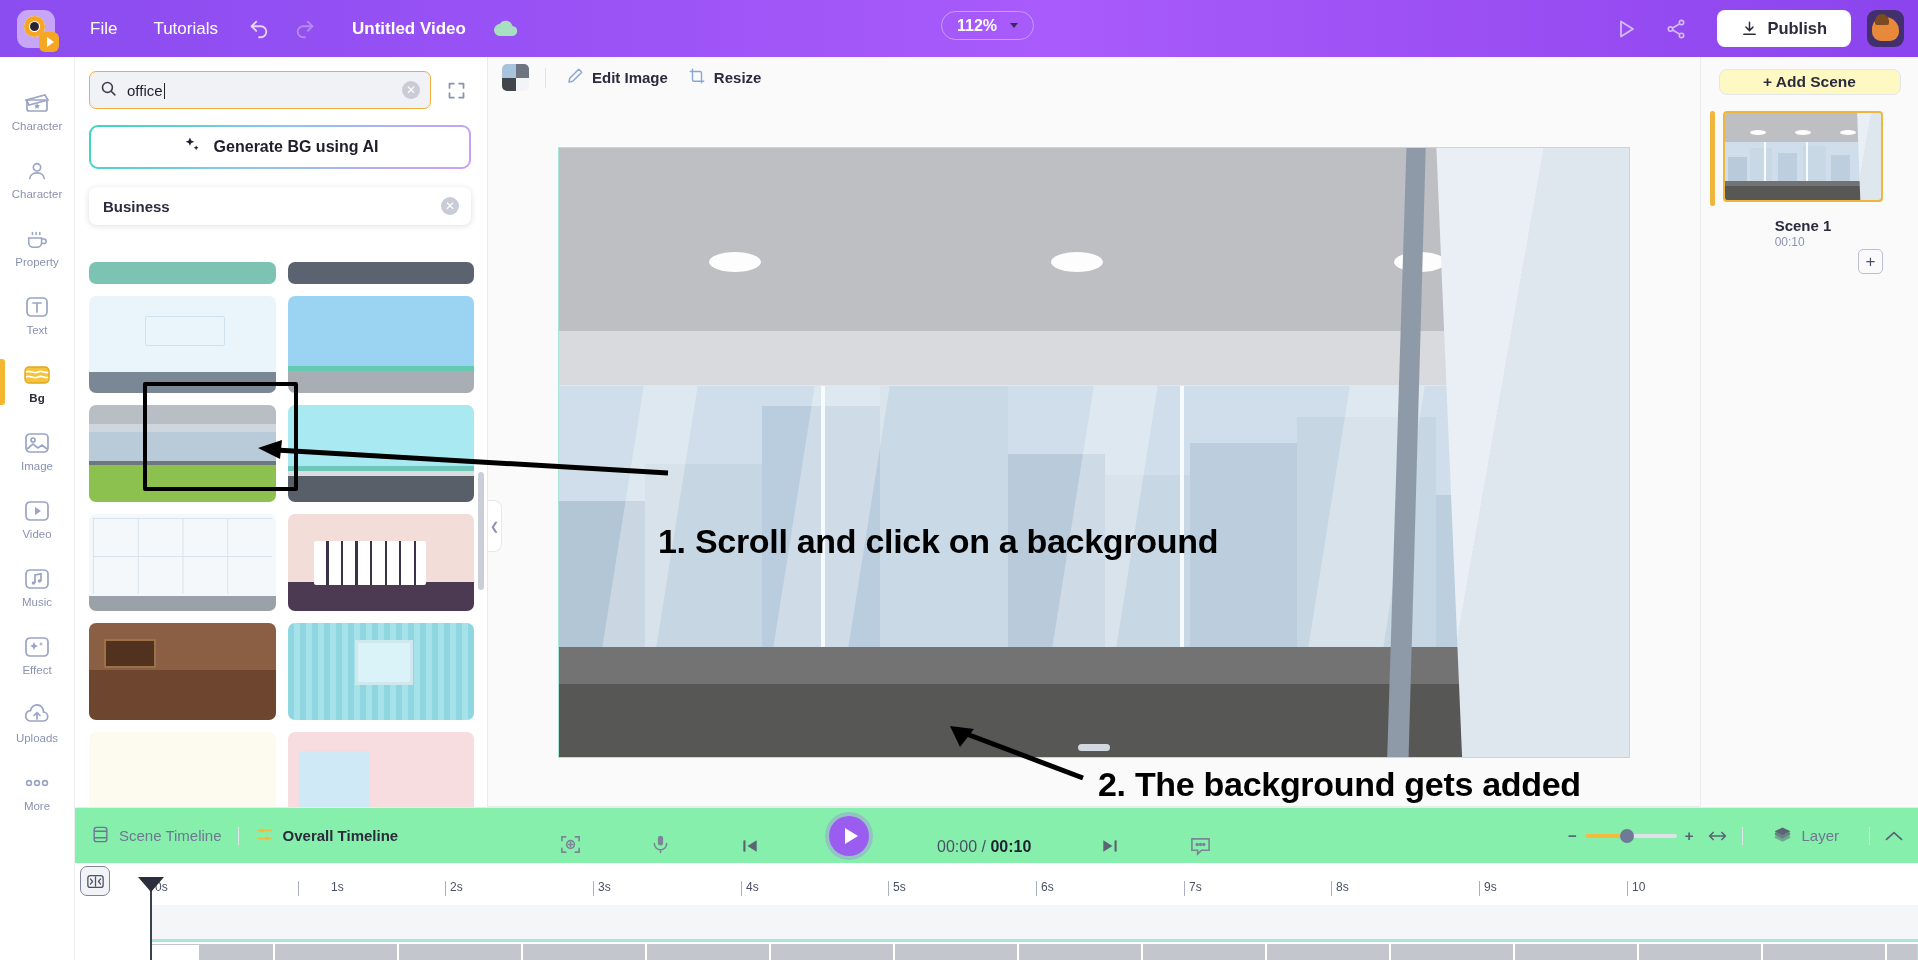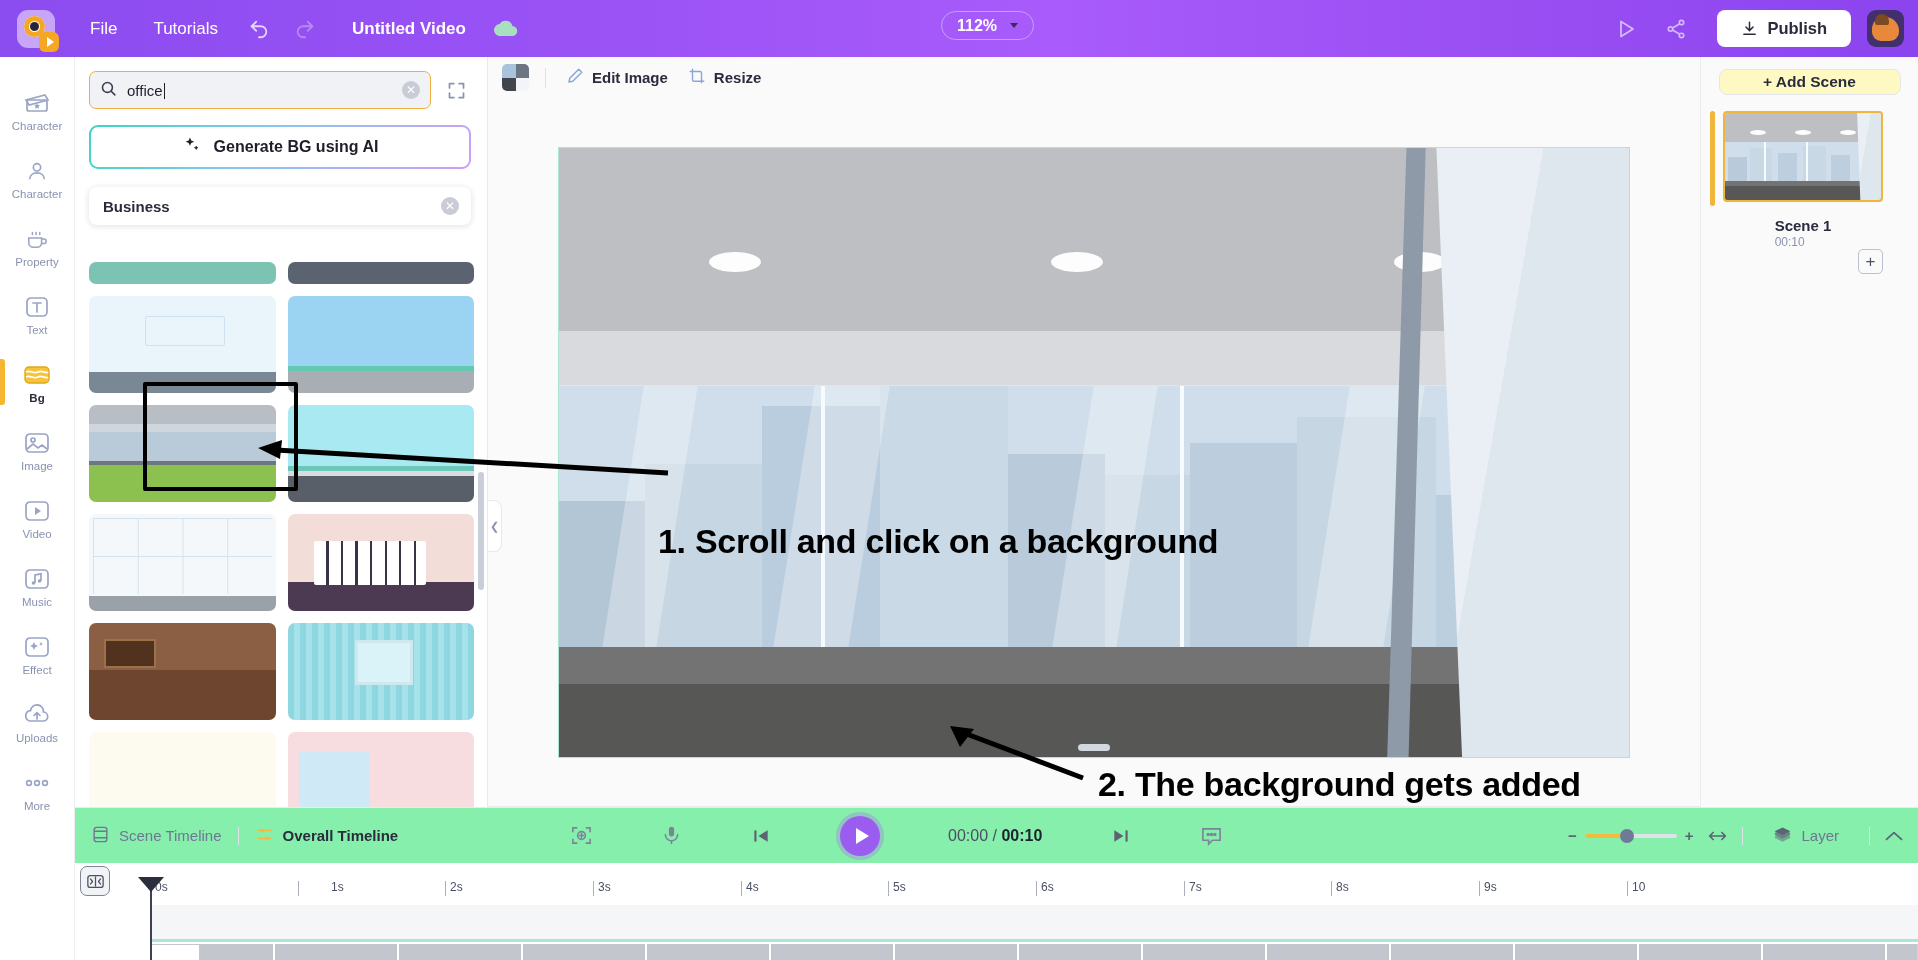--- a/index.html
+++ b/index.html
@@ -268,21 +268,21 @@
   
   .timeline-bar {
     position: absolute; left: 75px; top: 807px; width: 1843px; height: 56px;
     background: #86efac; border-top: 1px solid #e9ebef;
     display: flex; align-items: center;
   }
   .tl-tab { display:flex; align-items:center; gap:9px; padding: 0 16px; cursor:pointer; font-size:15px; }
   .tl-tab .lbl { color:#6f7792; }
   .tl-tab.active .lbl { color:#2b2b3d; font-weight:bold; }
   .tl-sep { width:1px; height:18px; background:#e0e3ea; }
-  .tl-center { position:absolute; left: 495px; display:flex; align-items:center; gap:68px; }
+  .tl-center { position:absolute; left: 484px; display:flex; align-items:flex-end; gap:68px; }
   .tl-ico { color:#7d8498; cursor:pointer; display:flex; align-items:center; }
   .play-circle {
     width: 40px; height: 40px; border-radius: 50%;
     background: #9b5cf0; box-shadow: 0 0 0 4px rgba(168,110,243,.33);
     display:flex; align-items:center; justify-content:center; cursor:pointer;
   }
   .play-circle::after { content:""; width:0;height:0;border-left:13px solid #fff;border-top:8px solid transparent;border-bottom:8px solid transparent; margin-left:4px;}
   .tl-time { font-size:16px; color:#4a5063; white-space:nowrap; }
   .tl-time b { color:#1f2230; }
   .tl-right { position:absolute; right: 14px; display:flex; align-items:center; gap:14px; }

